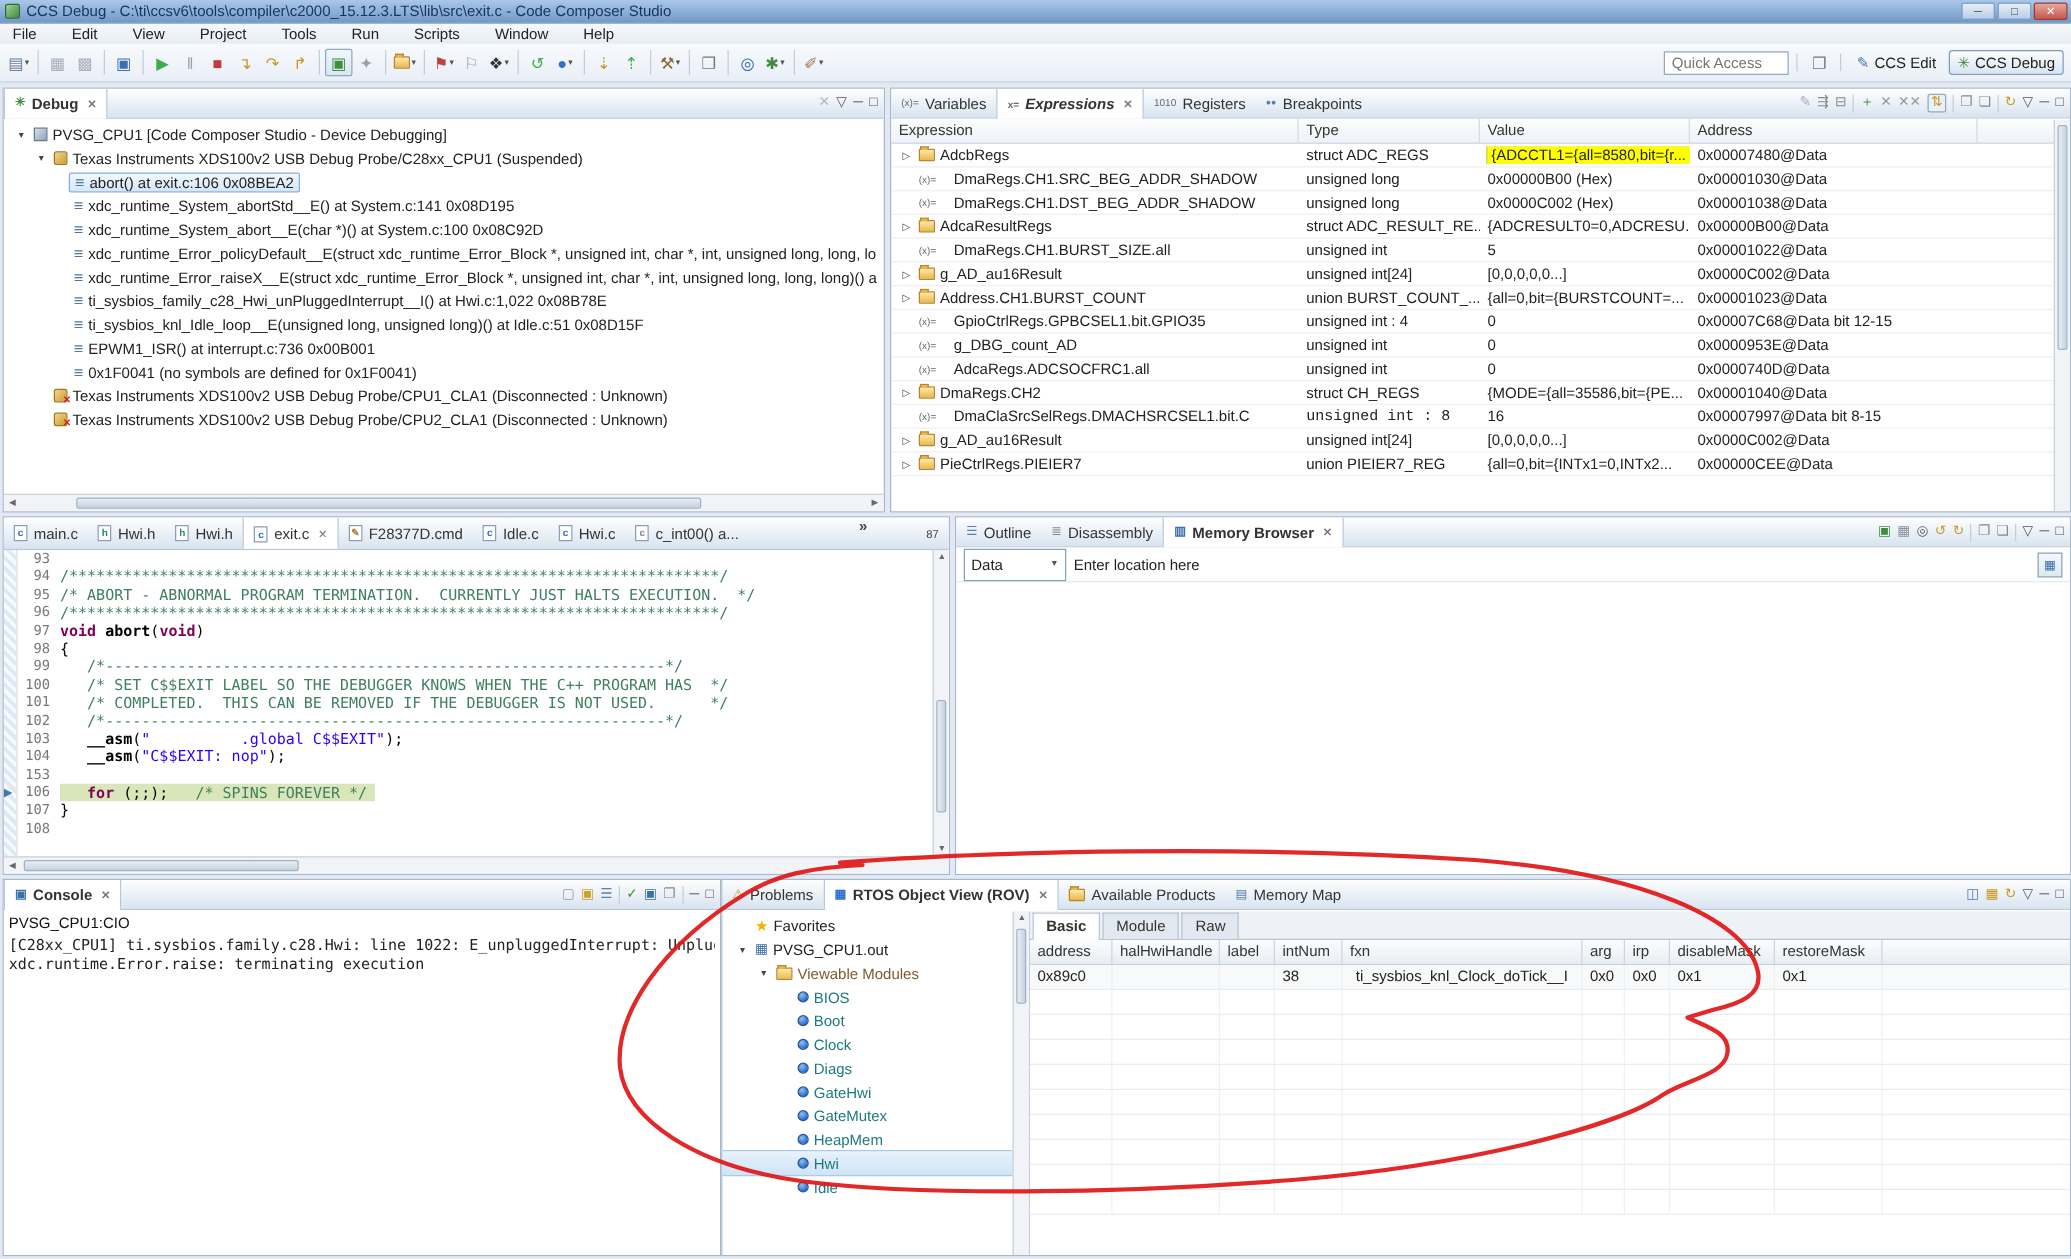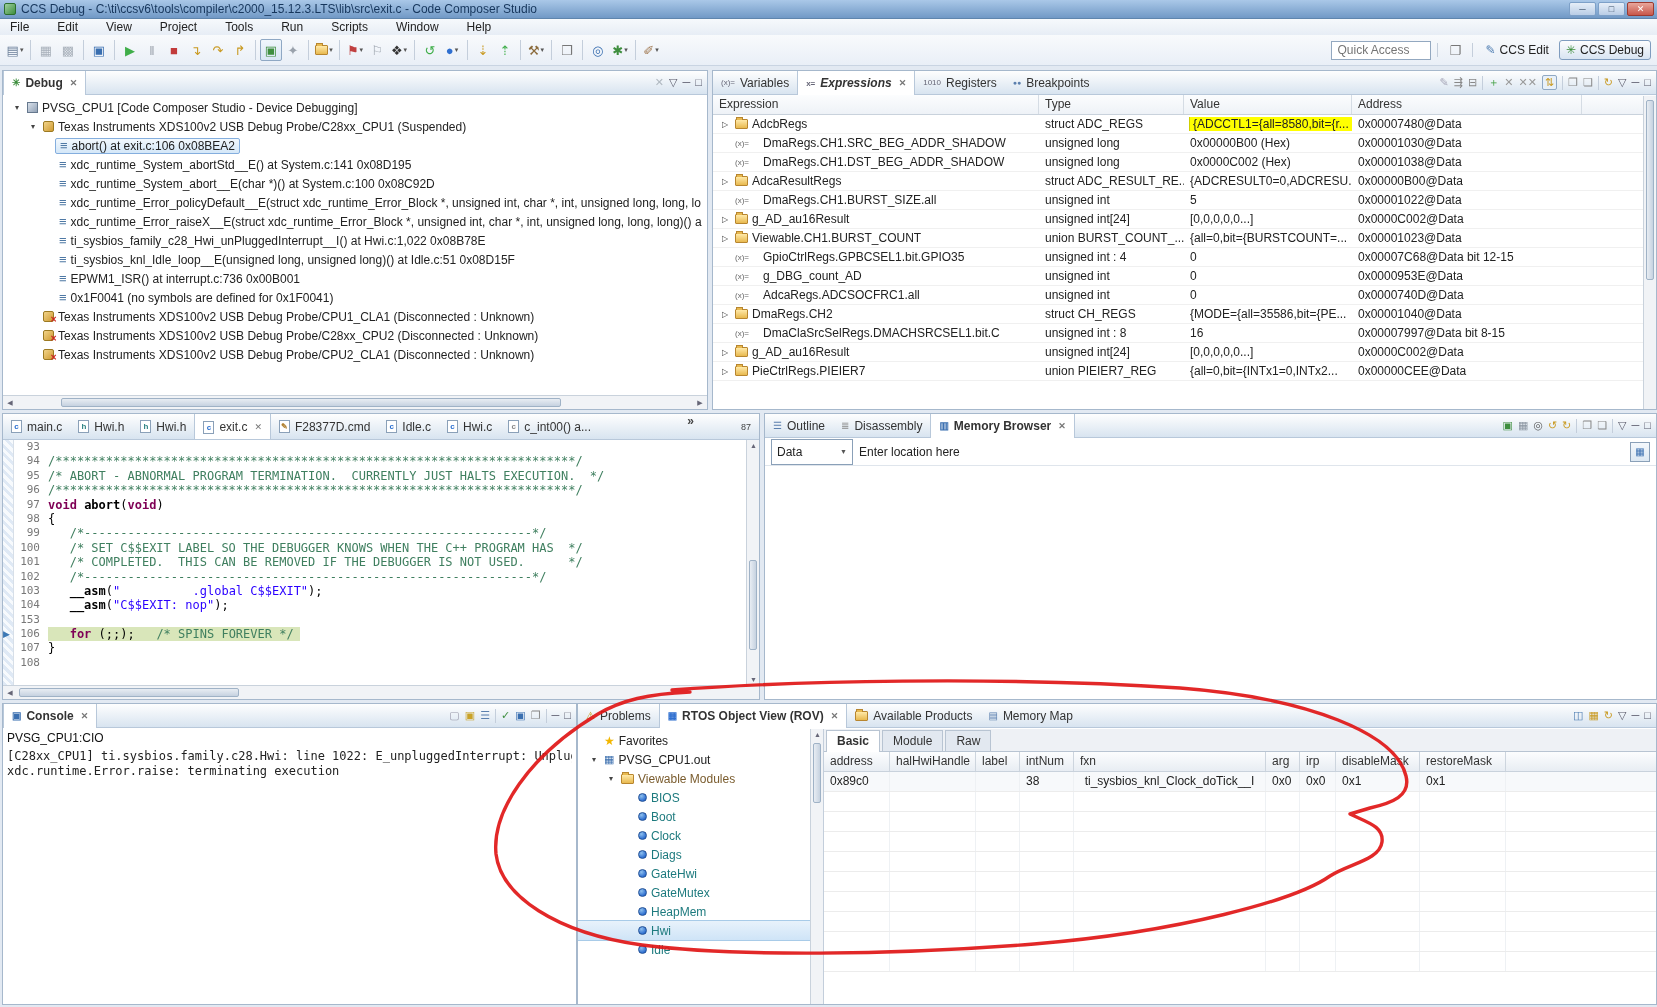--- a/index.html
+++ b/index.html
@@ -384,27 +384,20 @@
         <span class="expander"></span>
         <span class="plainbox">
           <span class="ic-probe off"></span>
           <span>Texas Instruments XDS100v2 USB Debug Probe/CPU1_CLA1 (Disconnected : Unknown)</span>
         </span>
       </div>
       <div class="trow" style="padding-left: 24px;">
         <span class="expander"></span>
         <span class="plainbox">
           <span class="ic-probe off"></span>
-          <span>Texas Instruments XDS100v2 USB Debug Probe/C28xx_CPU2 (Disconnected : Unknown)</span>
-        </span>
-      </div>
-      <div class="trow" style="padding-left: 24px;">
-        <span class="expander"></span>
-        <span class="plainbox">
-          <span class="ic-probe off"></span>
           <span>Texas Instruments XDS100v2 USB Debug Probe/CPU2_CLA1 (Disconnected : Unknown)</span>
         </span>
       </div>
     </div>
   <div class="hscroll">
     <span class="harrow" style="left:1px;">◀</span>
     <span class="harrow" style="right:1px;">▶</span>
     <div class="hthumb" style="left:58px;width:500px;"></div>
   </div>
 </div>
@@ -523,21 +516,21 @@
         <span class="xc" style="width: 145px;">unsigned int[24]</span>
         <span class="xc" style="width: 168px;">
           <span>[0,0,0,0,0...]</span>
         </span>
         <span class="xc" style="width: 230px;">0x0000C002@Data</span>
       </div>
       <div class="xrow">
         <span class="xc" style="width: 326px;">
           <span class="expander">▷</span>
           <span class="ic-folder"></span>
-          <span>Viewable.CH1.BURST_COUNT</span>
+          <span>Address.CH1.BURST_COUNT</span>
         </span>
         <span class="xc" style="width: 145px;">union BURST_COUNT_...</span>
         <span class="xc" style="width: 168px;">
           <span>{all=0,bit={BURSTCOUNT=...</span>
         </span>
         <span class="xc" style="width: 230px;">0x00001023@Data</span>
       </div>
       <div class="xrow">
         <span class="xc" style="width: 326px;">
           <span class="expander"></span>
@@ -585,21 +578,21 @@
           <span>{MODE={all=35586,bit={PE...</span>
         </span>
         <span class="xc" style="width: 230px;">0x00001040@Data</span>
       </div>
       <div class="xrow">
         <span class="xc" style="width: 326px;">
           <span class="expander"></span>
           <span class="ic-var">(x)=</span>
           <span>DmaClaSrcSelRegs.DMACHSRCSEL1.bit.C</span>
         </span>
-        <span class="xc" style="width: 145px;">unsigned int : 8</span>
+        <span class="xc" style="width: 145px; font-family: Liberation Mono, monospace;">unsigned int : 8</span>
         <span class="xc" style="width: 168px;">
           <span>16</span>
         </span>
         <span class="xc" style="width: 230px;">0x00007997@Data bit 8-15</span>
       </div>
       <div class="xrow">
         <span class="xc" style="width: 326px;">
           <span class="expander">▷</span>
           <span class="ic-folder"></span>
           <span>g_AD_au16Result</span>

